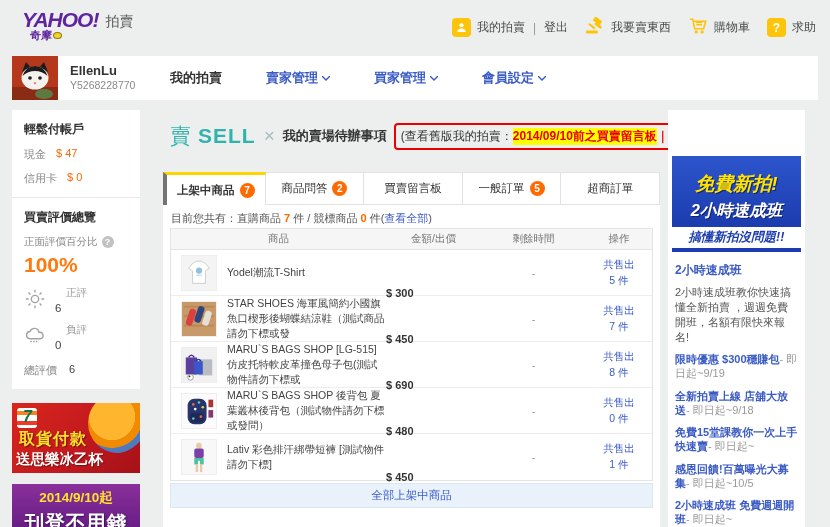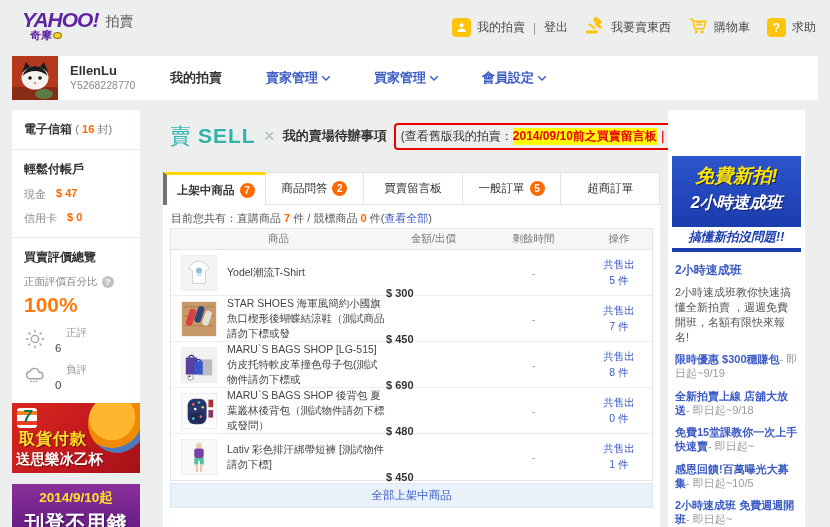--- a/index.html
+++ b/index.html
@@ -35,21 +35,21 @@
 
   
   .sidecard { position:absolute; left:12px; top:110px; width:128px; background:#fff; }
   .side-sec { padding:11px 12px; border-bottom:1px solid #e8e8e8; }
   .side-sec:last-child { border-bottom:none; }
   .side-title { font-size:12px; font-weight:bold; color:#333; }
   .mail-extra { font-size:11px; color:#777; font-weight:normal; }
   .mail-count { color:#f60; font-weight:bold; }
   .pay-row { display:flex; gap:10px; margin-top:9px; font-size:11px; }
   .pay-label { color:#888; }
-  .pay-value { color:#f60; font-weight:bold;text-align:center; }
+  .pay-value { color:#f60; font-weight:normal;text-align:center; }
   .pct-label { font-size:10.5px; color:#888; margin-top:9px; display:flex; align-items:center; gap:4px; }
   .qmark { width:12px; height:12px; border-radius:50%; background:#c2c2c2; color:#fff; font-size:9px; font-weight:bold; display:inline-flex; align-items:center; justify-content:center; }
   .pct-value { color:#ff7a0e; font-size:21px; font-weight:bold; margin-top:4px; }
   .rate-row { display:flex; align-items:flex-start; gap:9px; margin-top:9px; }
   .rate-ic { width:22px; height:22px; margin-top:2px; }
   .rate-label { font-size:10.5px; color:#999;margin-left:11px; }
   .rate-num { font-size:11.5px; color:#444; margin-top:2px; }
   .total-row { display:flex; gap:12px; margin-top:12px; font-size:11px; }
   .total-label { color:#888; }
   .total-num { color:#444; }
@@ -108,21 +108,21 @@
   .price-cell { width:95px; text-align:left; font-size:11px; font-weight:bold; color:#333;margin-top:40px; }
   .time-cell { width:105px; text-align:center; font-size:11px; color:#999; }
   .act-cell { width:66px; text-align:center; font-size:10.5px; color:#3b5bc4; line-height:1.5; cursor:pointer; }
   .tfoot { position:absolute; left:170px; top:483px; width:483px; height:25px; background:#e9f2fb; border:1px solid #dbe7f5;
     display:flex; align-items:center; justify-content:center; font-size:11.5px; color:#3b5bc4; cursor:pointer; }
 
   
   .rightcard { position:absolute; left:668px; top:110px; width:137px; height:417px; background:#fff; overflow:hidden; }
   .adBlue { margin:46px 4px 0 4px; height:96px; cursor:pointer; position:relative; overflow:hidden;
     background:linear-gradient(180deg,#2d55cc 0%,#1c3db0 70%); }
-  .adb-l1 { color:#ffe400; font-size:19px; font-weight:bold; font-style:italic; text-align:center; padding-top:7px; text-shadow:1px 1px 0 #10246e; }
+  .adb-l1 { color:#ffe400; font-size:19px; font-weight:bold; font-style:italic; text-align:center; padding-top:15px; text-shadow:1px 1px 0 #10246e; }
   .adb-l2 { color:#fff; font-size:16.5px; font-weight:bold; font-style:italic; text-align:center; margin-top:3px; text-shadow:1px 1px 0 #10246e; }
   .adb-l3 { position:absolute; left:0; bottom:4px; width:100%; background:#fff; color:#1c3db0; font-size:12.5px; font-weight:bold; font-style:italic; text-align:center; padding:2px 0; }
   .rlist { padding:10px 7px 0 7px; }
   .r-title { color:#3b5bc4; font-size:12px; font-weight:bold; cursor:pointer; }
   .r-body { color:#555; font-size:11px; line-height:1.35; margin-top:6px; }
   .r-item { margin-top:9px; font-size:11px; line-height:1.25; }
   .r-item-title { color:#3b5bc4; font-weight:bold; cursor:pointer; }
   .r-item-date { color:#9a9a9a; }
 </style>
 </head>
@@ -217,24 +217,20 @@
           <span>會員設定</span>
         <svg class="chev" viewBox="0 0 8 5">
             <path d="M0 0 L4 4 L8 0" fill="none" stroke="#3b5bc4" stroke-width="1.4"></path>
           </svg>
         </div>
     </div>
   </div>
 
   <div class="sidecard">
     <div class="side-sec">
-      <span class="side-title">電子信箱</span>
-      <span class="mail-extra"> <span>(</span> <span class="mail-count">16</span> <span>封)</span></span>
-    </div>
-    <div class="side-sec">
       <div class="side-title">輕鬆付帳戶</div>
       <div class="pay-row">
           <span class="pay-label">現金</span>
           <span class="pay-value">$ 47</span>
         </div>
       <div class="pay-row">
           <span class="pay-label">信用卡</span>
           <span class="pay-value">$ 0</span>
         </div>
     </div>

